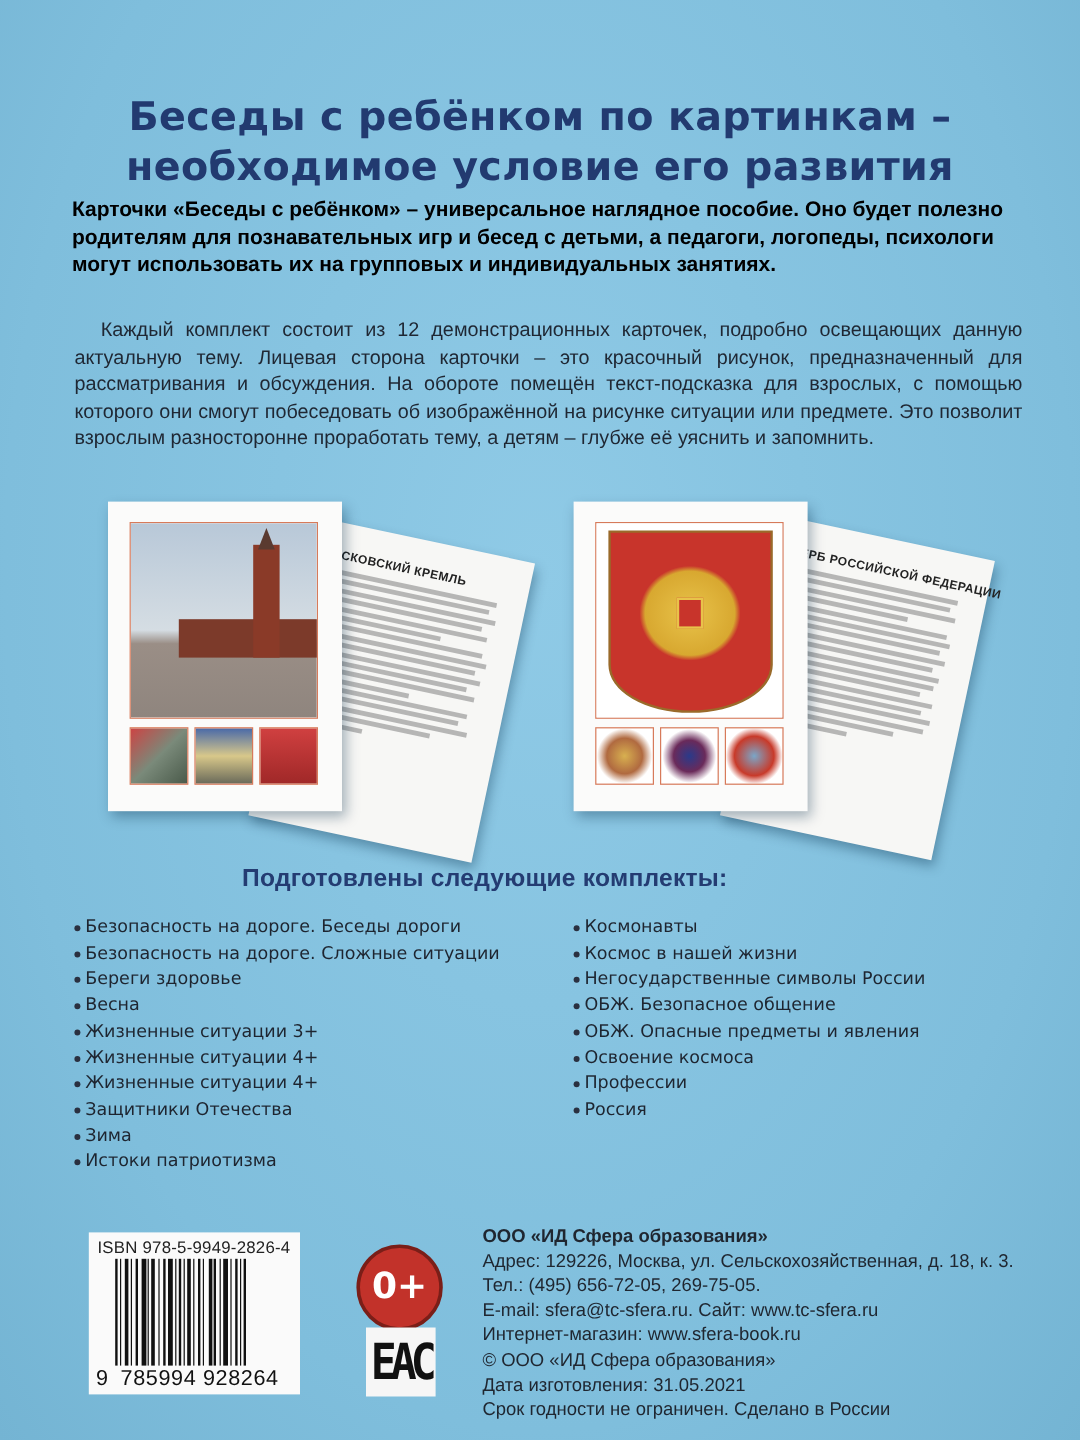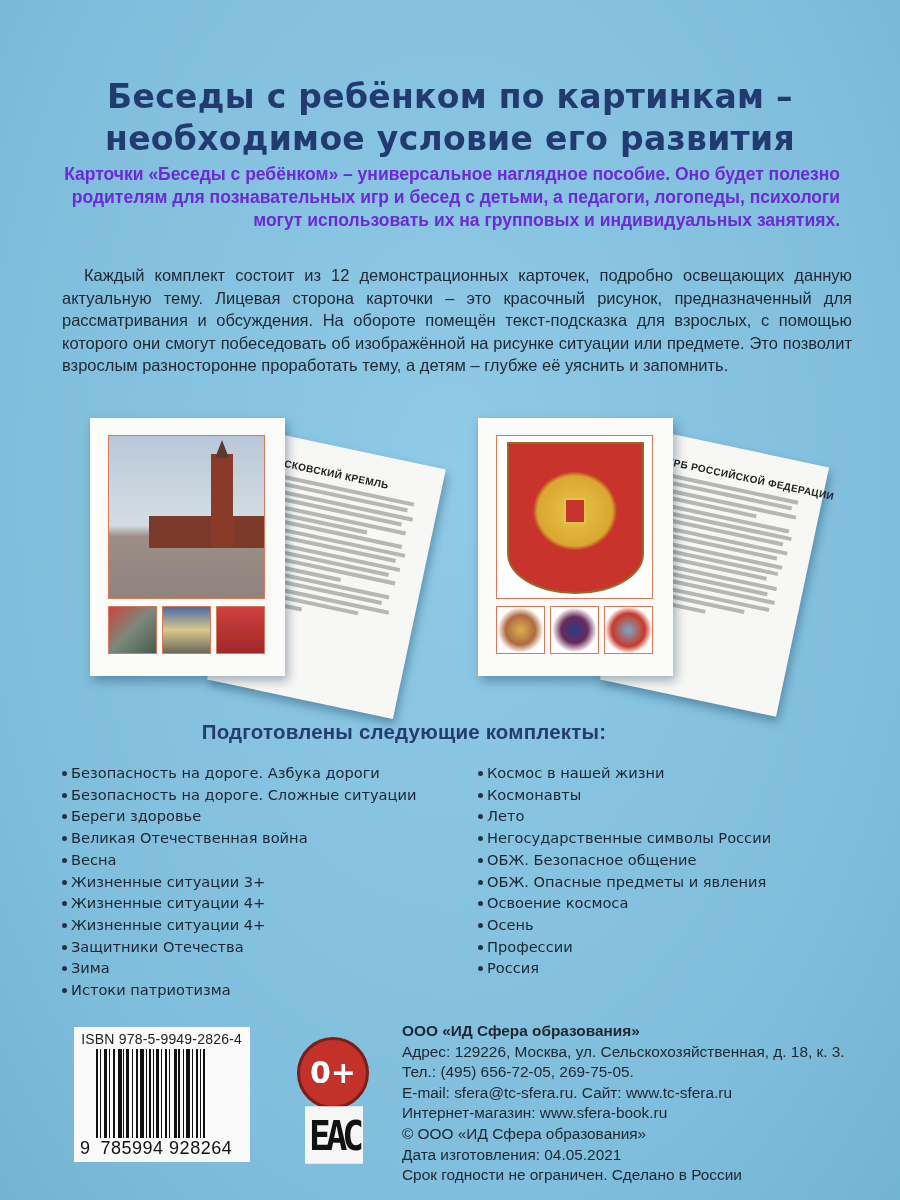--- a/index.html
+++ b/index.html
@@ -12,22 +12,22 @@
     color: #1d2530;
   }
   .headline {
     position: absolute; left: 0; top: 76px; width: 900px;
     text-align: center; color: #223a70;
     font-family: "DejaVu Sans", sans-serif; font-weight: bold;
     font-size: 33px; line-height: 42px; letter-spacing: 0.3px;
   }
   .intro {
     position: absolute; left: 60px; top: 163px; width: 780px;
-    text-align: right; font-weight: bold; font-size: 17.5px; line-height: 23px;
-    color: #6d28d9;
+    text-align: left; font-weight: bold; font-size: 17.5px; line-height: 23px;
+    color: #000000;
   }
   .body-text {
     position: absolute; left: 62px; top: 264px; width: 790px;
     text-align: justify; font-size: 16.5px; line-height: 22.6px; color: #1f2733;
     text-indent: 22px;
   }
   
   .cardset { position: absolute; }
   .cardset.left { left: 90px; top: 418px; width: 330px; height: 290px; }
   .cardset.right { left: 478px; top: 418px; width: 350px; height: 290px; }
@@ -209,42 +209,39 @@
       <div class="thumb c1"></div>
       <div class="thumb c2"></div>
       <div class="thumb c3"></div>
     </div>
   </div>
 </div>
 
 <div class="sets-title">Подготовлены следующие комплекты:</div>
 
 <ul class="sets-col left">
-  <li>Безопасность на дороге. Азбука дороги</li>
+  <li>Безопасность на дороге. Беседы дороги</li>
   <li>Безопасность на дороге. Сложные ситуации</li>
   <li>Береги здоровье</li>
-  <li>Великая Отечественная война</li>
   <li>Весна</li>
   <li>Жизненные ситуации 3+</li>
   <li>Жизненные ситуации 4+</li>
   <li>Жизненные ситуации 4+</li>
   <li>Защитники Отечества</li>
   <li>Зима</li>
   <li>Истоки патриотизма</li>
 </ul>
 
 <ul class="sets-col right">
+  <li>Космонавты</li>
   <li>Космос в нашей жизни</li>
-  <li>Космонавты</li>
-  <li>Лето</li>
   <li>Негосударственные символы России</li>
   <li>ОБЖ. Безопасное общение</li>
   <li>ОБЖ. Опасные предметы и явления</li>
   <li>Освоение космоса</li>
-  <li>Осень</li>
   <li>Профессии</li>
   <li>Россия</li>
 </ul>
 
 <div class="barcode-box">
   <div class="isbn">ISBN 978-5-9949-2826-4</div>
   <div class="bars">
     <span style="width:2px;margin-right:2px;height:108px"></span>
       <span style="width:1px;margin-right:3px;height:108px"></span>
     <span style="width:3px;margin-right:2px"></span>
@@ -287,15 +284,15 @@
     <b>Тел.:</b> <span>(495) 656-72-05, 269-75-05.</span>
   </div>
   <div>
     <b>E-mail:</b> <span>sfera@tc-sfera.ru.</span>
     <b>Сайт:</b> <span>www.tc-sfera.ru</span>
   </div>
   <div>
     <b>Интернет-магазин:</b> <b>www.sfera-book.ru</b>
   </div>
   <div>© ООО «ИД Сфера образования»</div>
-  <div>Дата изготовления: 04.05.2021</div>
+  <div>Дата изготовления: 31.05.2021</div>
   <div>Срок годности не ограничен. Сделано в России</div>
 </div>
 
 </body></html>

